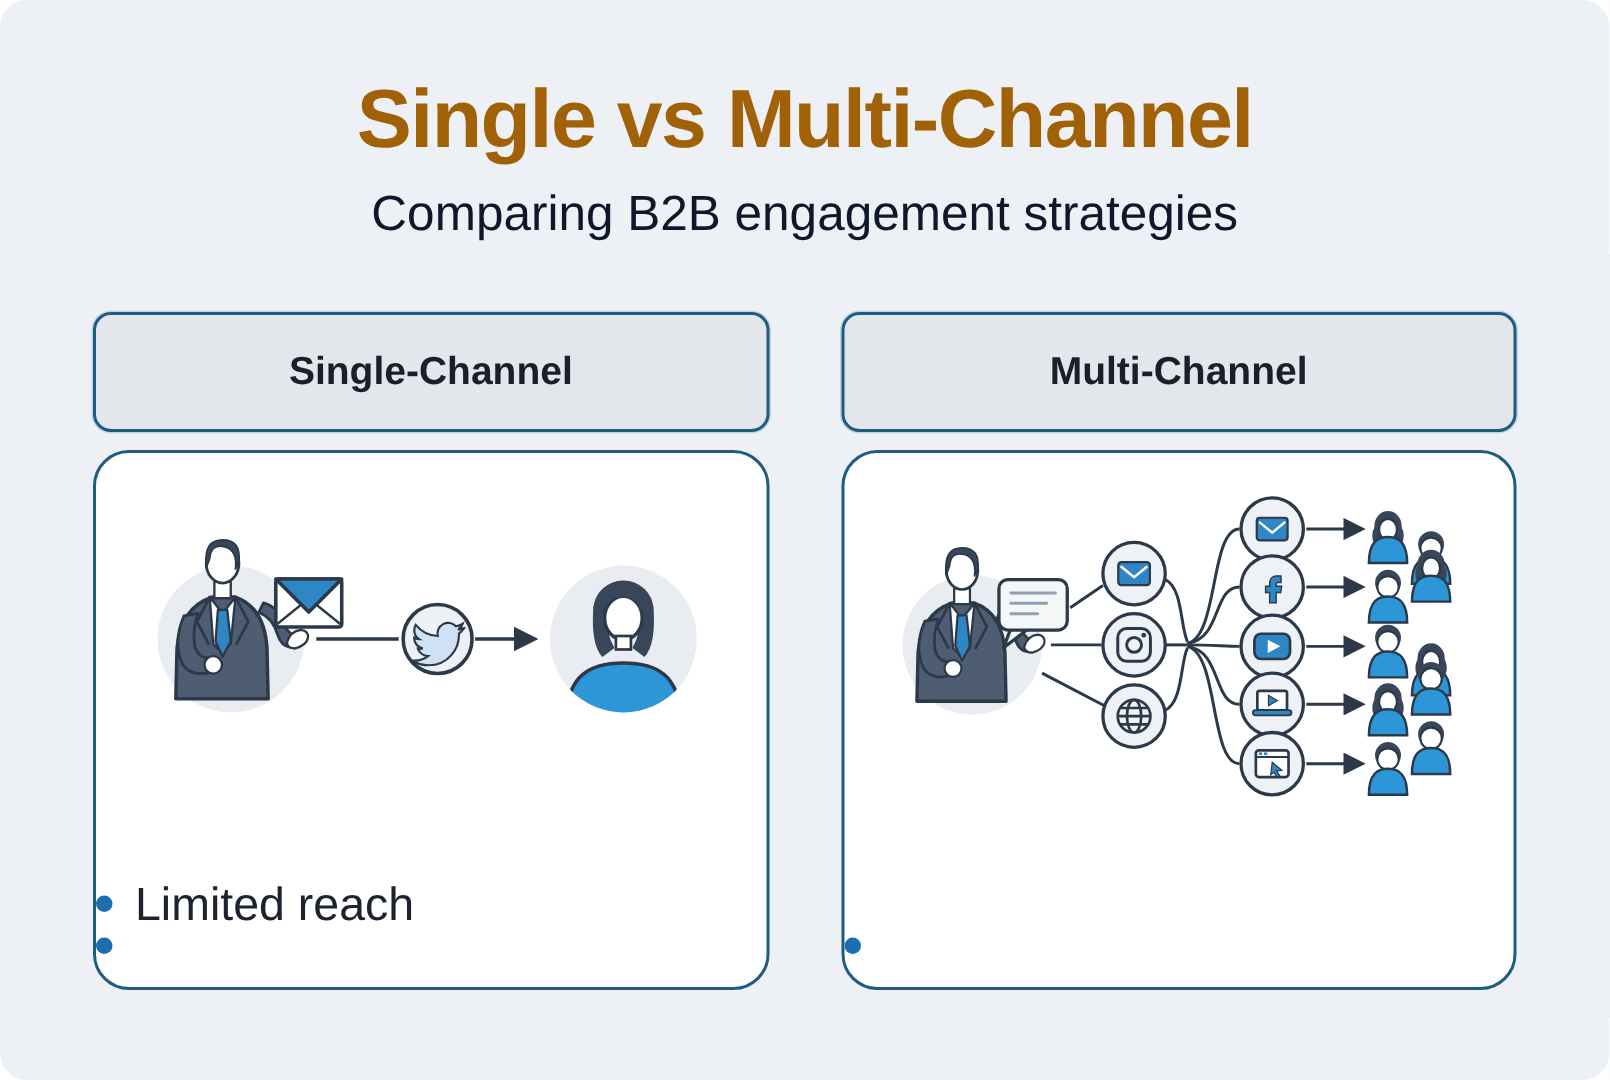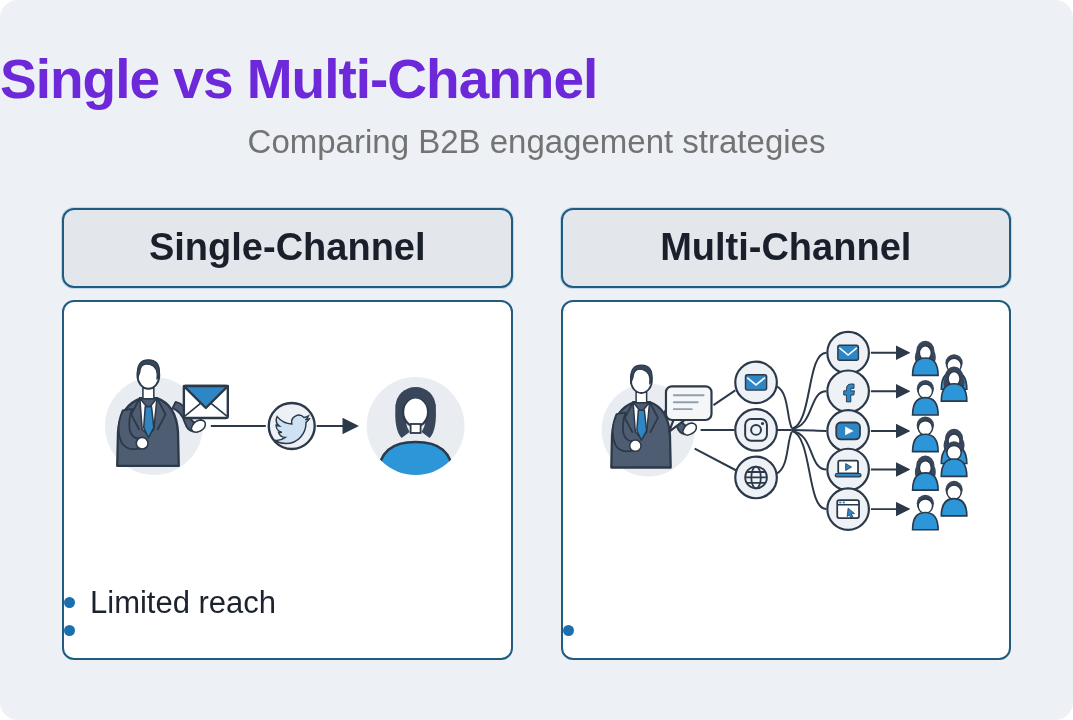--- a/index.html
+++ b/index.html
@@ -1,27 +1,27 @@
 <!DOCTYPE html>
 <html><head>
 <meta charset="utf-8">
 <style>
   html,body{margin:0;padding:0;background:#ffffff;}
   body{width:1073px;height:720px;position:relative;font-family:"Liberation Sans","DejaVu Sans",sans-serif;}
   .card{position:absolute;inset:0;background:#edf0f4;border-radius:18px;overflow:hidden;}
-  .title{margin:52px 0 0 0;text-align:left;font-size:55px;line-height:1.0;font-weight:700;
-         color:#6d28d9;letter-spacing:-1px;}
-  .subtitle{margin:15px 0 18px 0;text-align:center;font-size:33px;line-height:1.2;color:#737373;}
+  .title{margin:52px 0 0 0;text-align:center;font-size:55px;line-height:1.0;font-weight:700;
+         color:#a16207;letter-spacing:-1px;}
+  .subtitle{margin:15px 0 18px 0;text-align:center;font-size:33px;line-height:1.2;color:#0f172a;}
   .cols{display:flex;gap:48px;padding:0 62px;margin-top:46px;}
   .col{flex:1;display:flex;flex-direction:column;min-width:0;}
   .panel-header{height:80px;box-sizing:border-box;border:2px solid #1f5c80;border-radius:12px;
         background:#e3e6ea;display:flex;align-items:center;justify-content:center;
-        font-size:38px;font-weight:700;color:#1a202b;box-shadow:0 0 0 1px rgba(46,134,197,.25);}
+        font-size:26px;font-weight:700;color:#1a202b;box-shadow:0 0 0 1px rgba(46,134,197,.25);}
   .panel-body{margin-top:12px;height:360px;box-sizing:border-box;border:2px solid #1f5c80;
-        border-radius:12px;background:#ffffff;display:flex;flex-direction:column;overflow:hidden;}
+        border-radius:24px;background:#ffffff;display:flex;flex-direction:column;overflow:hidden;}
   .illus{display:block;width:100%;flex:none;}
   ul.bullets{list-style:none;margin:auto 0 22px 0;padding:0;}
   .bullets-left{padding-left:104px;}
   .bullets-right{padding-left:72px;}
   .bullets li{display:flex;align-items:center;font-size:31px;line-height:44px;color:#1c222e;}
   .dot{width:11px;height:11px;border-radius:50%;background:#1b6faf;margin-right:15px;flex:none;}
   .defs-holder{position:absolute;width:0;height:0;overflow:hidden;}
 </style>
 </head>
 <body>

